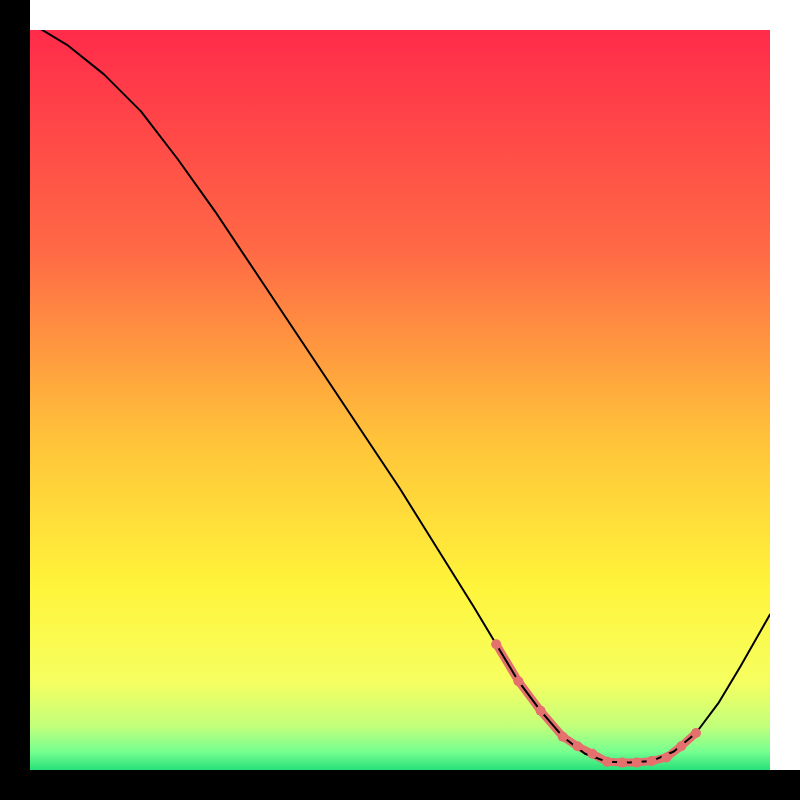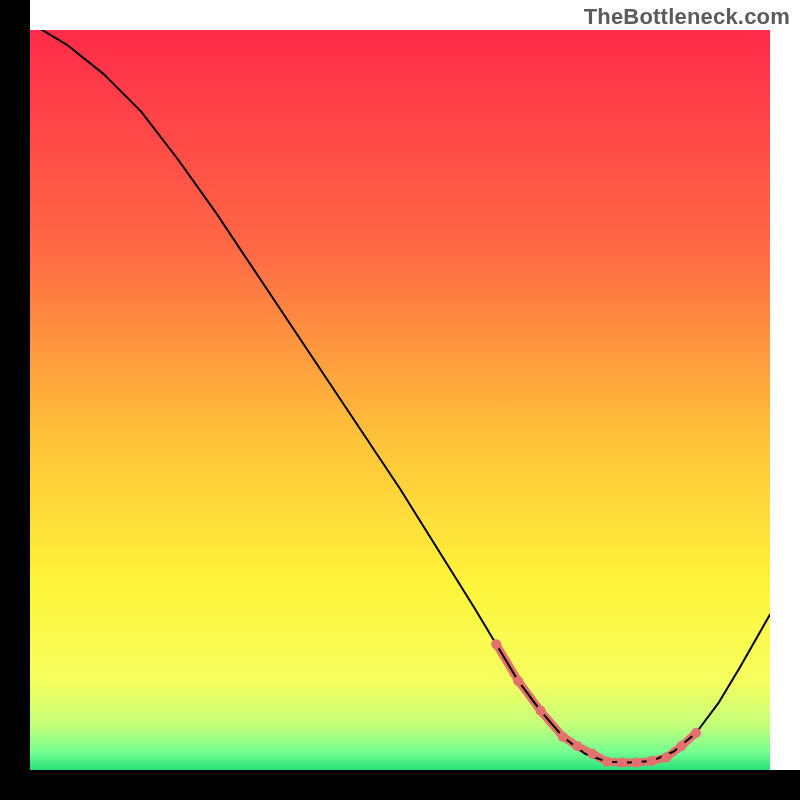--- a/index.html
+++ b/index.html
@@ -31,21 +31,20 @@
     left: 0;
     top: 0;
     width: 800px;
     height: 800px;
   }
 </style>
 </head>
 <body>
 
 <div class="container">
-  <div class="watermark">TheBottleneck.com</div>
 
   <svg class="plot" viewBox="0 0 800 800" preserveAspectRatio="none">
     <defs>
       <linearGradient id="bg-grad" x1="0" y1="0" x2="0" y2="1">
           <stop offset="0%" stop-color="#ff2b4a"></stop>
           <stop offset="30%" stop-color="#ff6a45"></stop>
           <stop offset="55.00000000000001%" stop-color="#ffc23a"></stop>
           <stop offset="75%" stop-color="#fff43a"></stop>
           <stop offset="88%" stop-color="#f6ff60"></stop>
           <stop offset="94%" stop-color="#c3ff7a"></stop>

